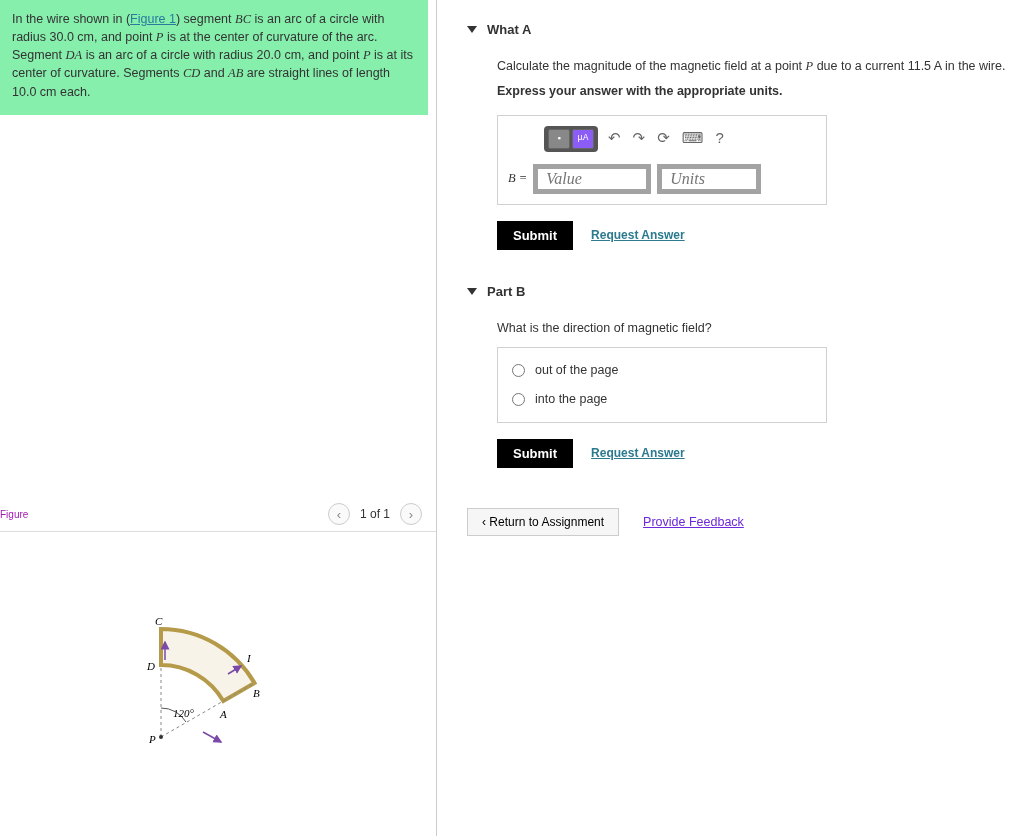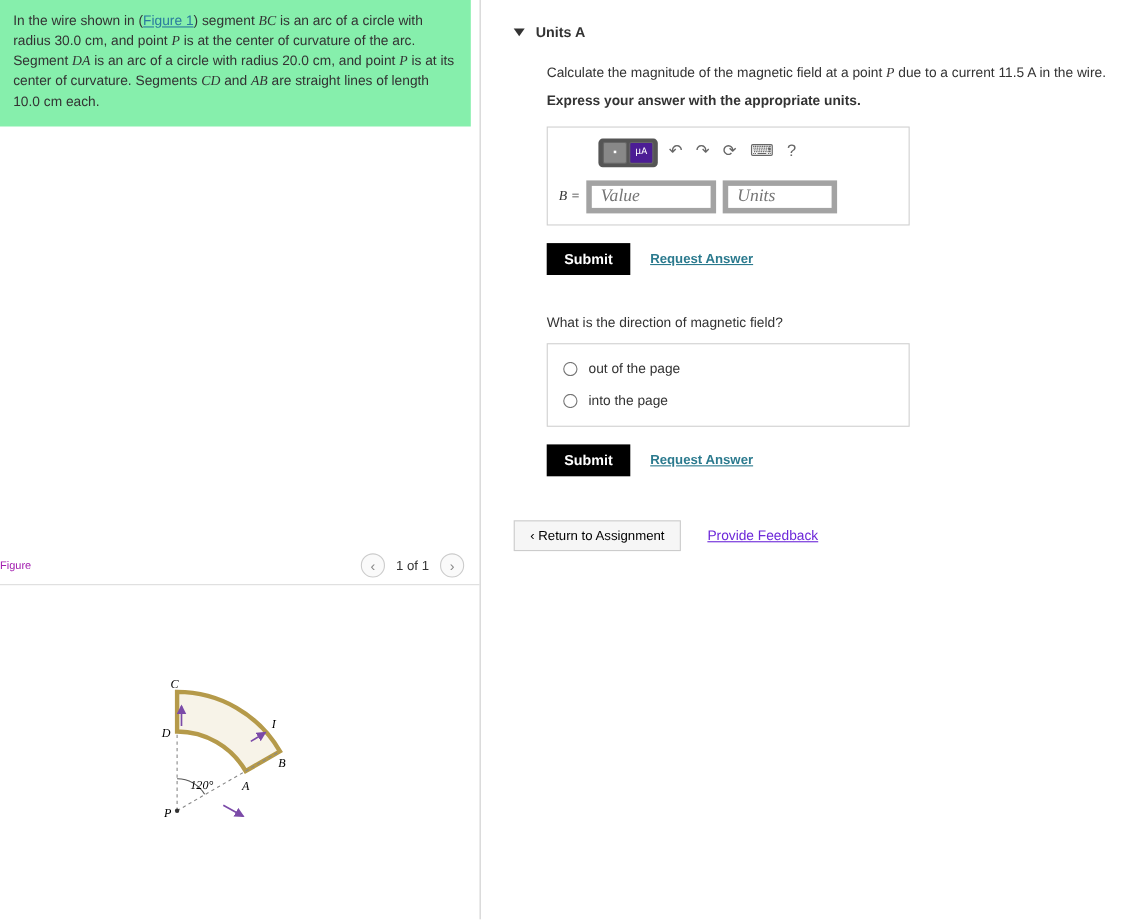--- a/index.html
+++ b/index.html
@@ -20,21 +20,21 @@
 .part-header{display:flex;align-items:center;gap:10px;padding:10px 0;border-bottom:0;}
 .caret{width:0;height:0;border-left:5px solid transparent;border-right:5px solid transparent;border-top:7px solid #333;}
 .part-title{font-weight:bold;font-size:13px;}
 .part-body{padding:10px 0 12px 30px;font-size:12.5px;line-height:1.5;}
 .instr{margin-bottom:6px;}
 .bold{font-weight:bold;}
 .answer-widget{border:1px solid #d0d0d0;padding:10px;margin:14px 0 16px;width:330px;}
 .toolbar{display:flex;align-items:center;gap:8px;margin-bottom:12px;padding-left:36px;}
 .tb-group{display:flex;gap:2px;background:#555;border-radius:4px;padding:3px 4px;}
 .tb-btn{width:22px;height:20px;background:#888;border:1px solid #666;border-radius:2px;color:#fff;font-size:9px;display:flex;align-items:center;justify-content:center;cursor:pointer;}
-.tb-btn.alt{background:#4c1d95;font-family:Liberation Mono, monospace;}
+.tb-btn.alt{background:#8b5cf6;font-family:Liberation Mono, monospace;}
 .tb-plain{color:#666;font-size:15px;cursor:pointer;padding:0 2px;}
 .answer-row{display:flex;align-items:center;gap:6px;}
 .eq-label{font-style:italic;font-family:Georgia,serif;}
 .val-input,.unit-input{height:30px;border:5px solid #a3a3a3;padding:0 8px;font-family:Georgia,serif;font-style:italic;font-size:16px;color:#888;}
 .val-input{width:118px;}
 .unit-input{width:104px;}
 .submit-row{display:flex;align-items:center;gap:18px;}
 .submit-btn{background:#000000;color:#fff;border:none;padding:7px 16px;font-size:13px;font-weight:bold;cursor:pointer;}
 .req-link{color:#2b7a8e;font-size:12px;text-decoration:underline;font-weight:bold;cursor:pointer;}
 .radio-box{border:1px solid #d0d0d0;padding:8px 14px;margin:10px 0 16px;width:330px;}
@@ -94,21 +94,21 @@
   </div>
 </div>
 
 <div class="divider"></div>
 
 <div class="right-col">
 
   <div class="part">
     <div class="part-header">
       <div class="caret"></div>
-      <span class="part-title">Units A</span>
+      <span class="part-title">What A</span>
     </div>
     <div class="part-body">
       <div class="instr">
         <span>Calculate the magnitude of the magnetic field at a point </span><span class="italic">P</span><span> due to a current 11.5 </span><span>A</span><span> in the wire.</span>
       </div>
       <div class="instr bold">Express your answer with the appropriate units.</div>
       <div class="answer-widget">
         <div class="toolbar">
           <div class="tb-group">
             <div class="tb-btn">▪</div>
@@ -127,20 +127,24 @@
         </div>
       </div>
       <div class="submit-row">
         <button class="submit-btn">Submit</button>
         <span class="req-link">Request Answer</span>
       </div>
     </div>
   </div>
 
   <div class="part">
+    <div class="part-header">
+      <div class="caret"></div>
+      <span class="part-title">Part B</span>
+    </div>
     <div class="part-body">
       <div class="instr">What is the direction of magnetic field?</div>
       <div class="radio-box">
         <label class="radio-row">
           <input type="radio" name="dir" style="">
           <span>out of the page</span>
         </label>
         <label class="radio-row">
           <input type="radio" name="dir" style="">
           <span>into the page</span>

